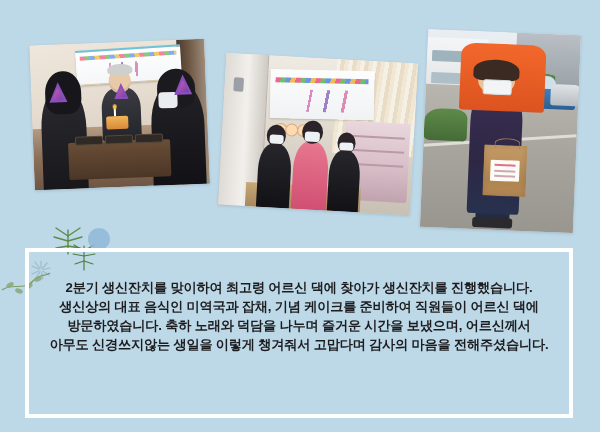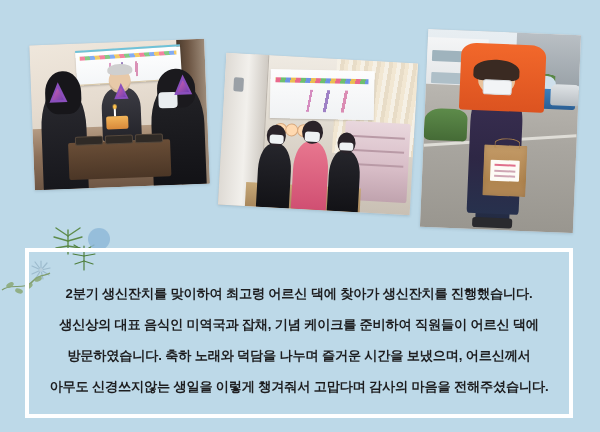--- a/index.html
+++ b/index.html
@@ -160,21 +160,21 @@
     border: 4px solid #ffffff;
     box-sizing: border-box;
   }
   #body-text {
     position: absolute;
     left: 25px; top: 278px;
     width: 548px;
     text-align: center;
     color: #1d1d1f;
     font-size: 13.2px;
-    line-height: 31px;
+    line-height: 19px;
     font-weight: 600;
     letter-spacing: -0.2px;
     white-space: pre-line;
   }
 </style>
 </head>
 <body>
 
 <div id="card">
 

